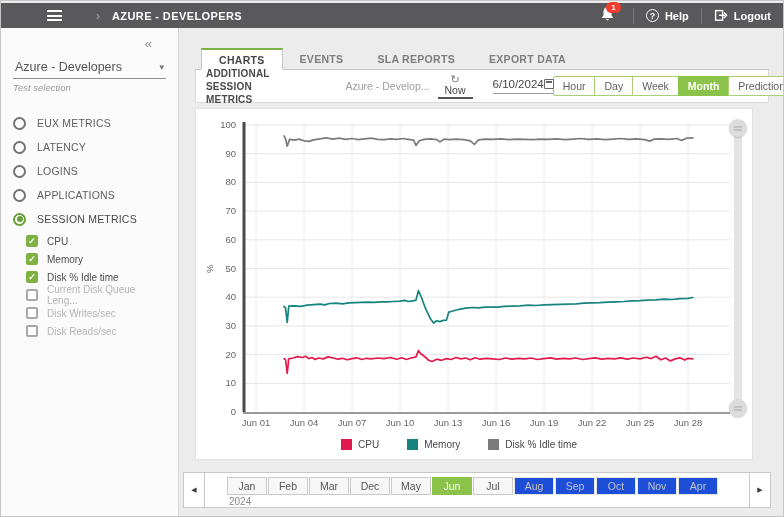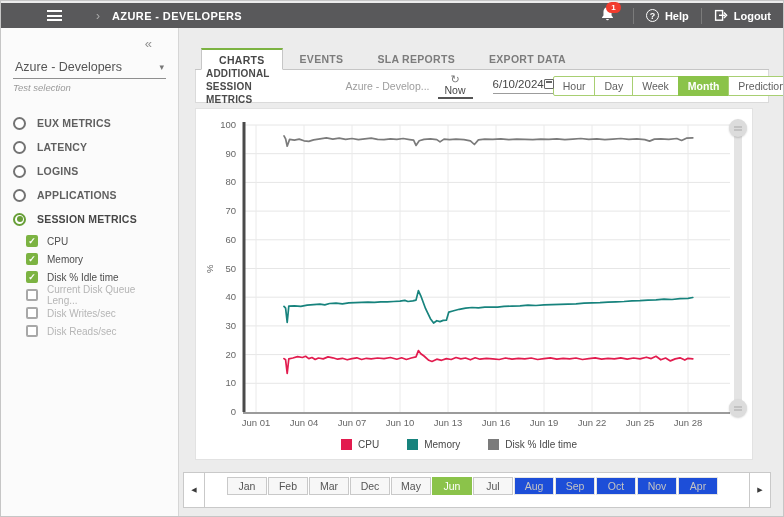--- a/index.html
+++ b/index.html
@@ -32,21 +32,21 @@
   .collapse{display:block;text-align:right;color:#8f8f8f;font-size:13px;padding-right:14px;cursor:pointer}
   .select-row{display:flex;align-items:center;border-bottom:1px solid #8f8f8f;padding:5px 2px 4px;margin-top:4px;cursor:pointer}
   .select-value{font-size:12.5px;color:#555;flex:1}
   .select-arrow{color:#777;font-size:9px}
   .caption{font-style:italic;font-size:9.5px;color:#9a9a9a;margin-top:3px}
   .cats{margin-top:18px}
   .cat-row{display:flex;align-items:center;gap:11px;height:24px;cursor:pointer}
   .radio{width:13px;height:13px;border:2px solid #737373;border-radius:50%;box-sizing:border-box;position:relative;flex:none;background:#fff}
   .cat-row[data-state="true"] .radio{border-color:#689f38}
   .cat-row[data-state="true"] .radio::after{content:"";position:absolute;inset:1.5px;background:#689f38;border-radius:50%}
-  .cat-label{font-size:10.5px;font-weight:bold;color:#606060;letter-spacing:.2px}
+  .cat-label{font-size:10.5px;font-weight:normal;color:#606060;letter-spacing:.2px}
   .cat-row[data-state="true"] .cat-label{color:#474747}
   .metrics{margin:1px 0 0 13px}
   .metric-row{display:flex;align-items:center;gap:9px;height:18px;cursor:pointer}
   .checkbox{width:12px;height:12px;border:2px solid #a8a8a8;border-radius:2px;box-sizing:border-box;flex:none;background:#fff;
     display:flex;align-items:center;justify-content:center;font-size:9px;color:#fff;font-weight:bold}
   .metric-row[data-state="true"] .checkbox{background:#7cb342;border-color:#7cb342}
   .metric-row[data-state="true"] .checkbox::after{content:"✓"}
   .metric-label{font-size:10px;color:#4d4d4d}
   .metric-row[data-state="false"] .metric-label{color:#b5b5b5}
   
@@ -308,18 +308,19 @@
           <span class="month" data-state="enabled">Dec</span>
           <span class="month" data-state="enabled">May</span>
           <span class="month" data-state="active">Jun</span>
           <span class="month" data-state="enabled">Jul</span>
           <span class="month" data-state="disabled">Aug</span>
           <span class="month" data-state="disabled">Sep</span>
           <span class="month" data-state="disabled">Oct</span>
           <span class="month" data-state="disabled">Nov</span>
           <span class="month" data-state="disabled">Apr</span>
         </div>
+        <div class="year">2024</div>
       </div>
       <span class="tb-arrow next">▶</span>
     </div>
 
   </div>
 </div>
 
 </body></html>

